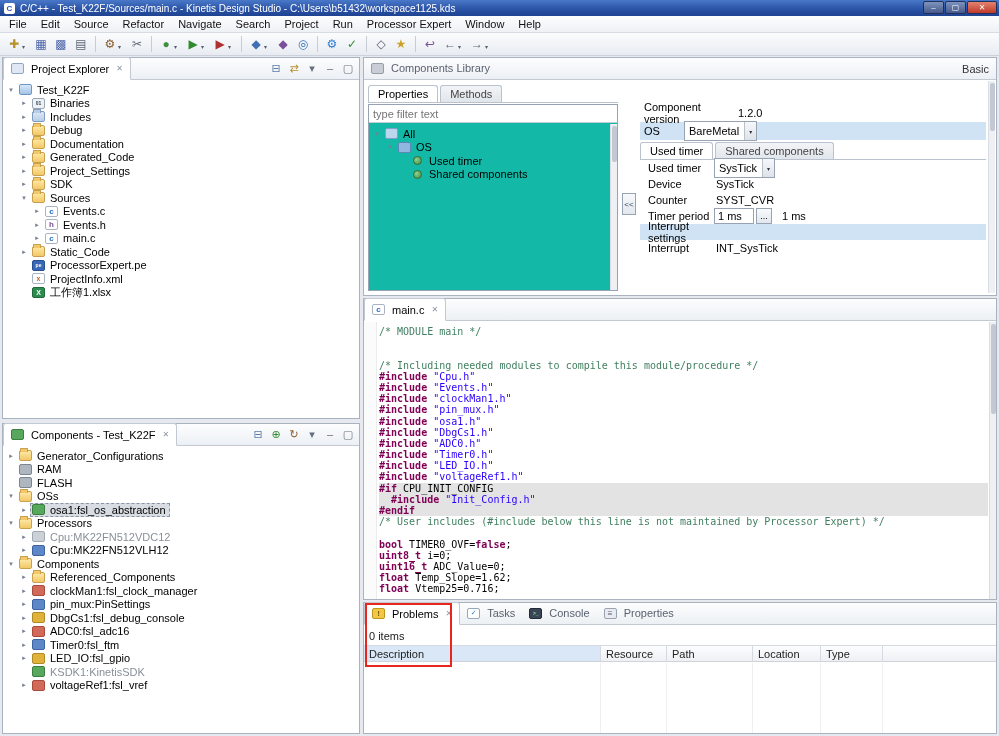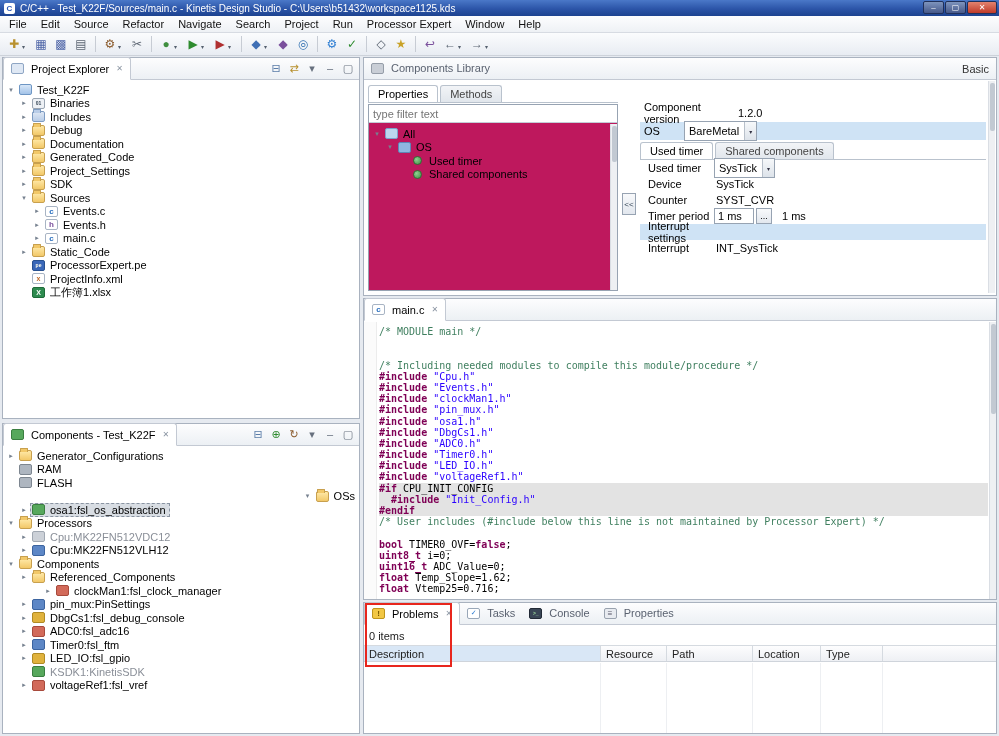--- a/index.html
+++ b/index.html
@@ -96,21 +96,21 @@
 #pe-panel{left:2px;top:57px;width:358px;height:362px}
 #comp-panel{left:2px;top:423px;width:358px;height:311px}
 
 
 #inspector{left:363px;top:57px;width:634px;height:239px}
 .itabs{display:flex;height:18px}
 .itab{padding:2px 9px;background:linear-gradient(#f2f4f7,#e1e6ec);border:1px solid #b9c2cd;border-bottom:none;
   border-radius:3px 3px 0 0;margin-right:2px;color:#444}
 .itab.sel{background:#fff;color:#000;padding-bottom:3px}
 #inspector .subtabs{position:absolute;left:4px;top:27px;border-bottom:1px solid #b9c2cd;width:250px}
-#inspector .leftbox{position:absolute;left:4px;top:46px;width:250px;bottom:4px;border:1px solid #97a3b2;background:#be185d}
+#inspector .leftbox{position:absolute;left:4px;top:46px;width:250px;bottom:4px;border:1px solid #97a3b2;background:#14b8a6}
 #inspector .filterbox{display:block;width:100%;height:18px;border:none;border-bottom:1px solid #c4ccd6;
   padding:2px 4px;font:inherit;color:#333;outline:none}
 #inspector .leftbox .tree{position:absolute;left:0;top:19px;right:7px;bottom:0}
 .collapsebtn{position:absolute;left:258px;top:135px;width:14px;height:22px;border:1px solid #97a3b2;
   background:linear-gradient(#f8f9fb,#e2e7ee);font-size:8px;display:flex;align-items:center;justify-content:center;color:#345}
 #inspector .form{position:absolute;left:276px;top:46px;right:10px;bottom:2px}
 .frow{display:flex;align-items:center;height:18px;padding-left:4px}
 .frow.hl{background:#cfe3f5}
 .flabel{width:92px;flex:none}
 .frow.os .flabel{width:40px}
@@ -380,21 +380,21 @@
           <span class="tl">RAM</span>
         </span>
       </div>
       <div class="trow" style="padding-left: 2px;">
         <span class="arr "></span>
         <span class="tw">
           <span class="ti chipg"></span>
           <span class="tl">FLASH</span>
         </span>
       </div>
-      <div class="trow" style="padding-left: 2px; justify-content: flex-end;">
+      <div class="trow" style="padding-left: 2px;">
         <span class="arr e"></span>
         <span class="tw">
           <span class="ti folder"></span>
           <span class="tl">OSs</span>
         </span>
       </div>
       <div class="trow" style="padding-left: 15px;">
         <span class="arr c"></span>
         <span class="tw sel">
           <span class="ti compg"></span>
@@ -429,21 +429,21 @@
           <span class="tl">Components</span>
         </span>
       </div>
       <div class="trow" style="padding-left: 15px;">
         <span class="arr c"></span>
         <span class="tw">
           <span class="ti folder"></span>
           <span class="tl">Referenced_Components</span>
         </span>
       </div>
-      <div class="trow" style="padding-left: 15px; margin-left: 24px;">
+      <div class="trow" style="padding-left: 15px;">
         <span class="arr c"></span>
         <span class="tw">
           <span class="ti compr"></span>
           <span class="tl">clockMan1:fsl_clock_manager</span>
         </span>
       </div>
       <div class="trow" style="padding-left: 15px;">
         <span class="arr c"></span>
         <span class="tw">
           <span class="ti compb"></span>

